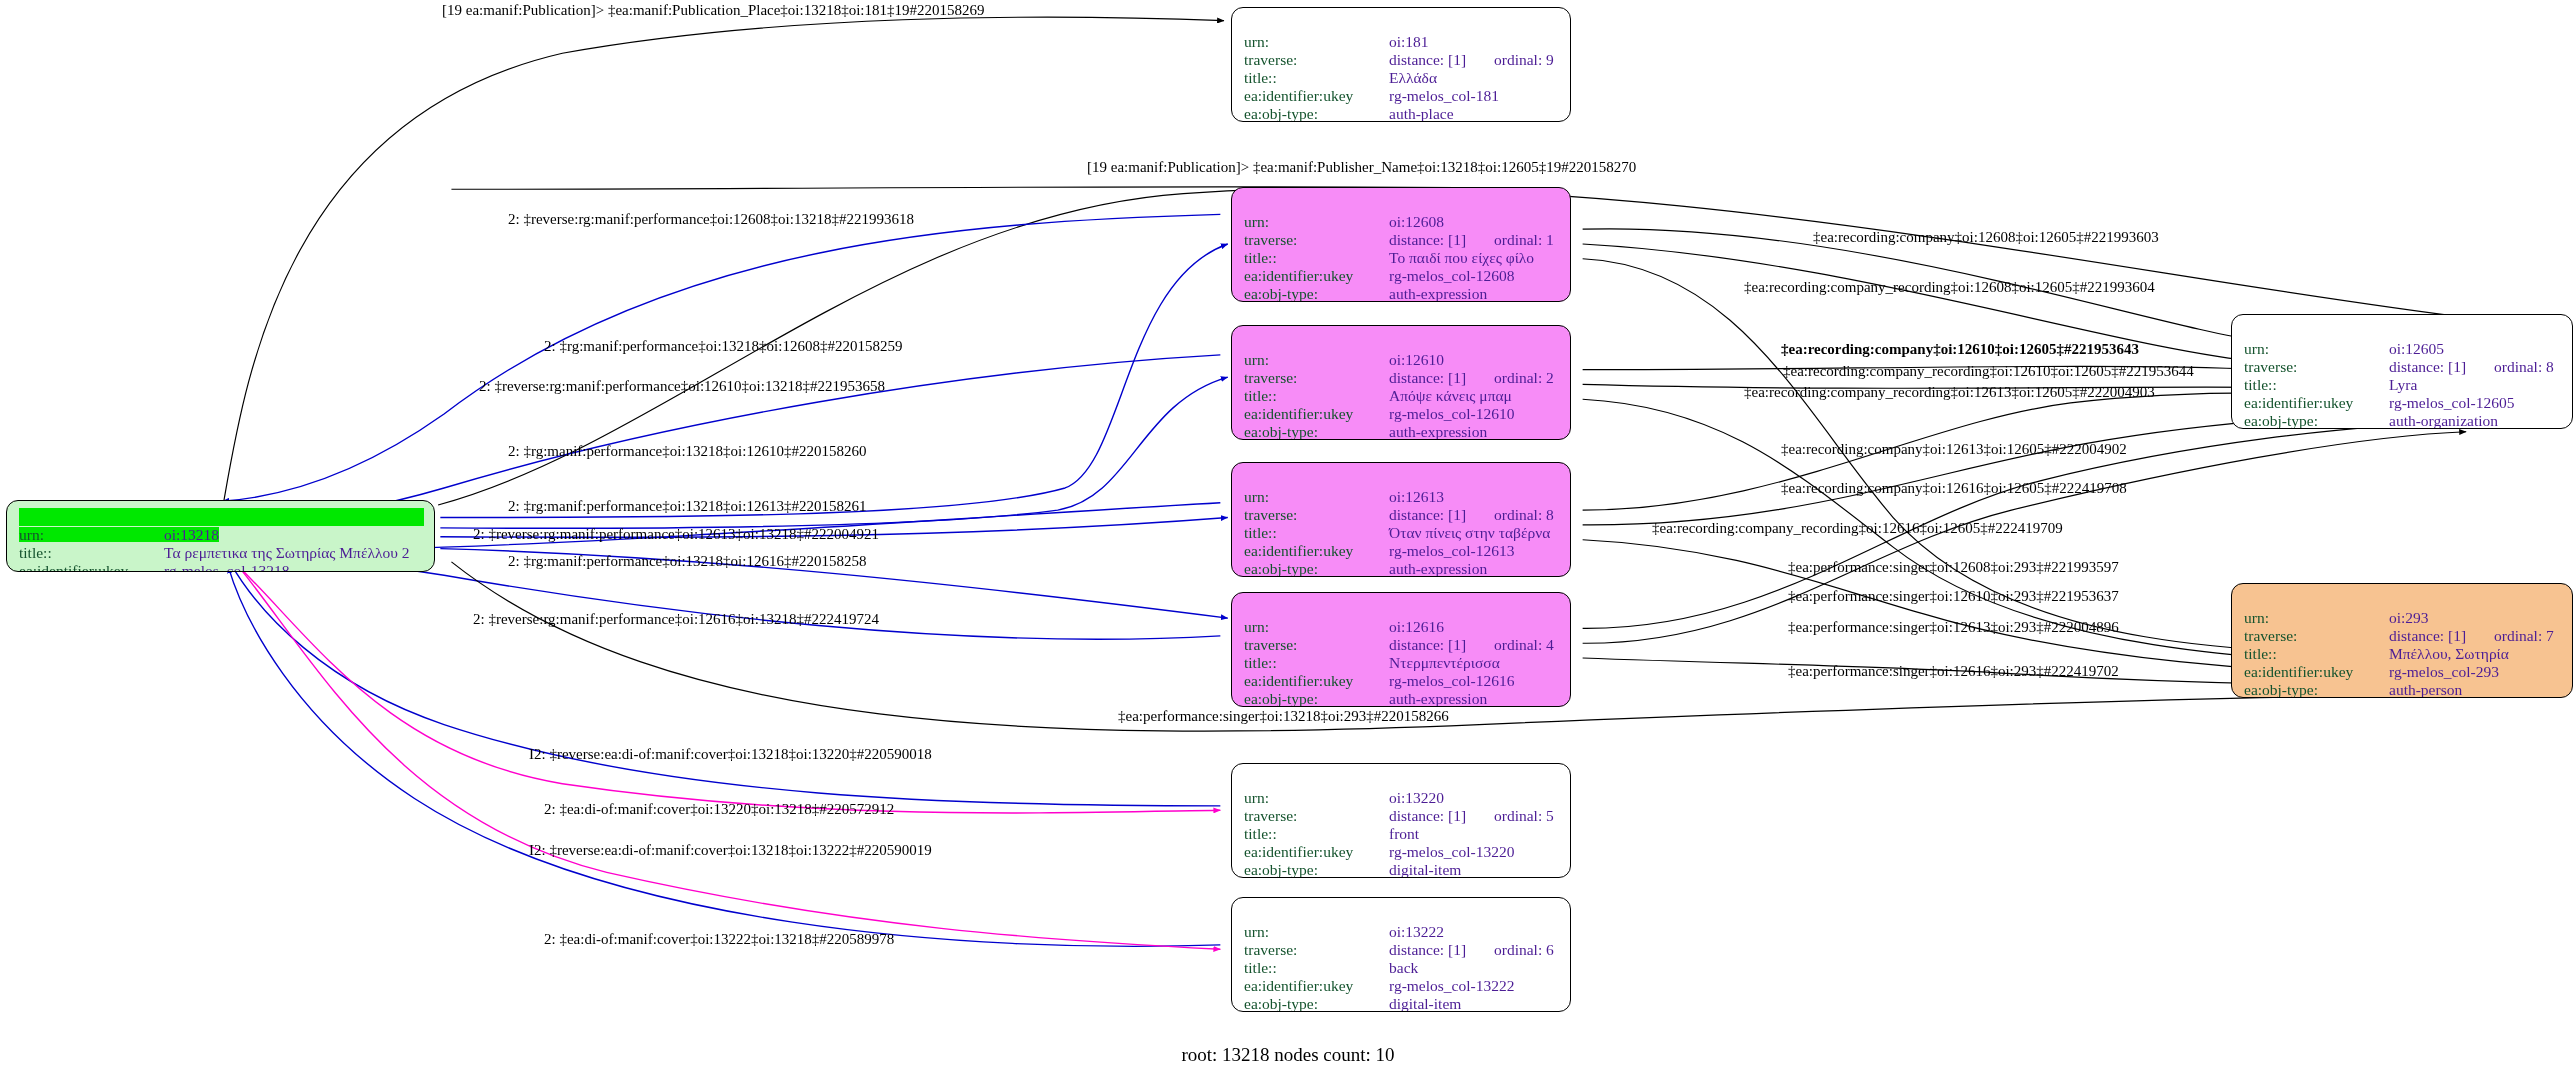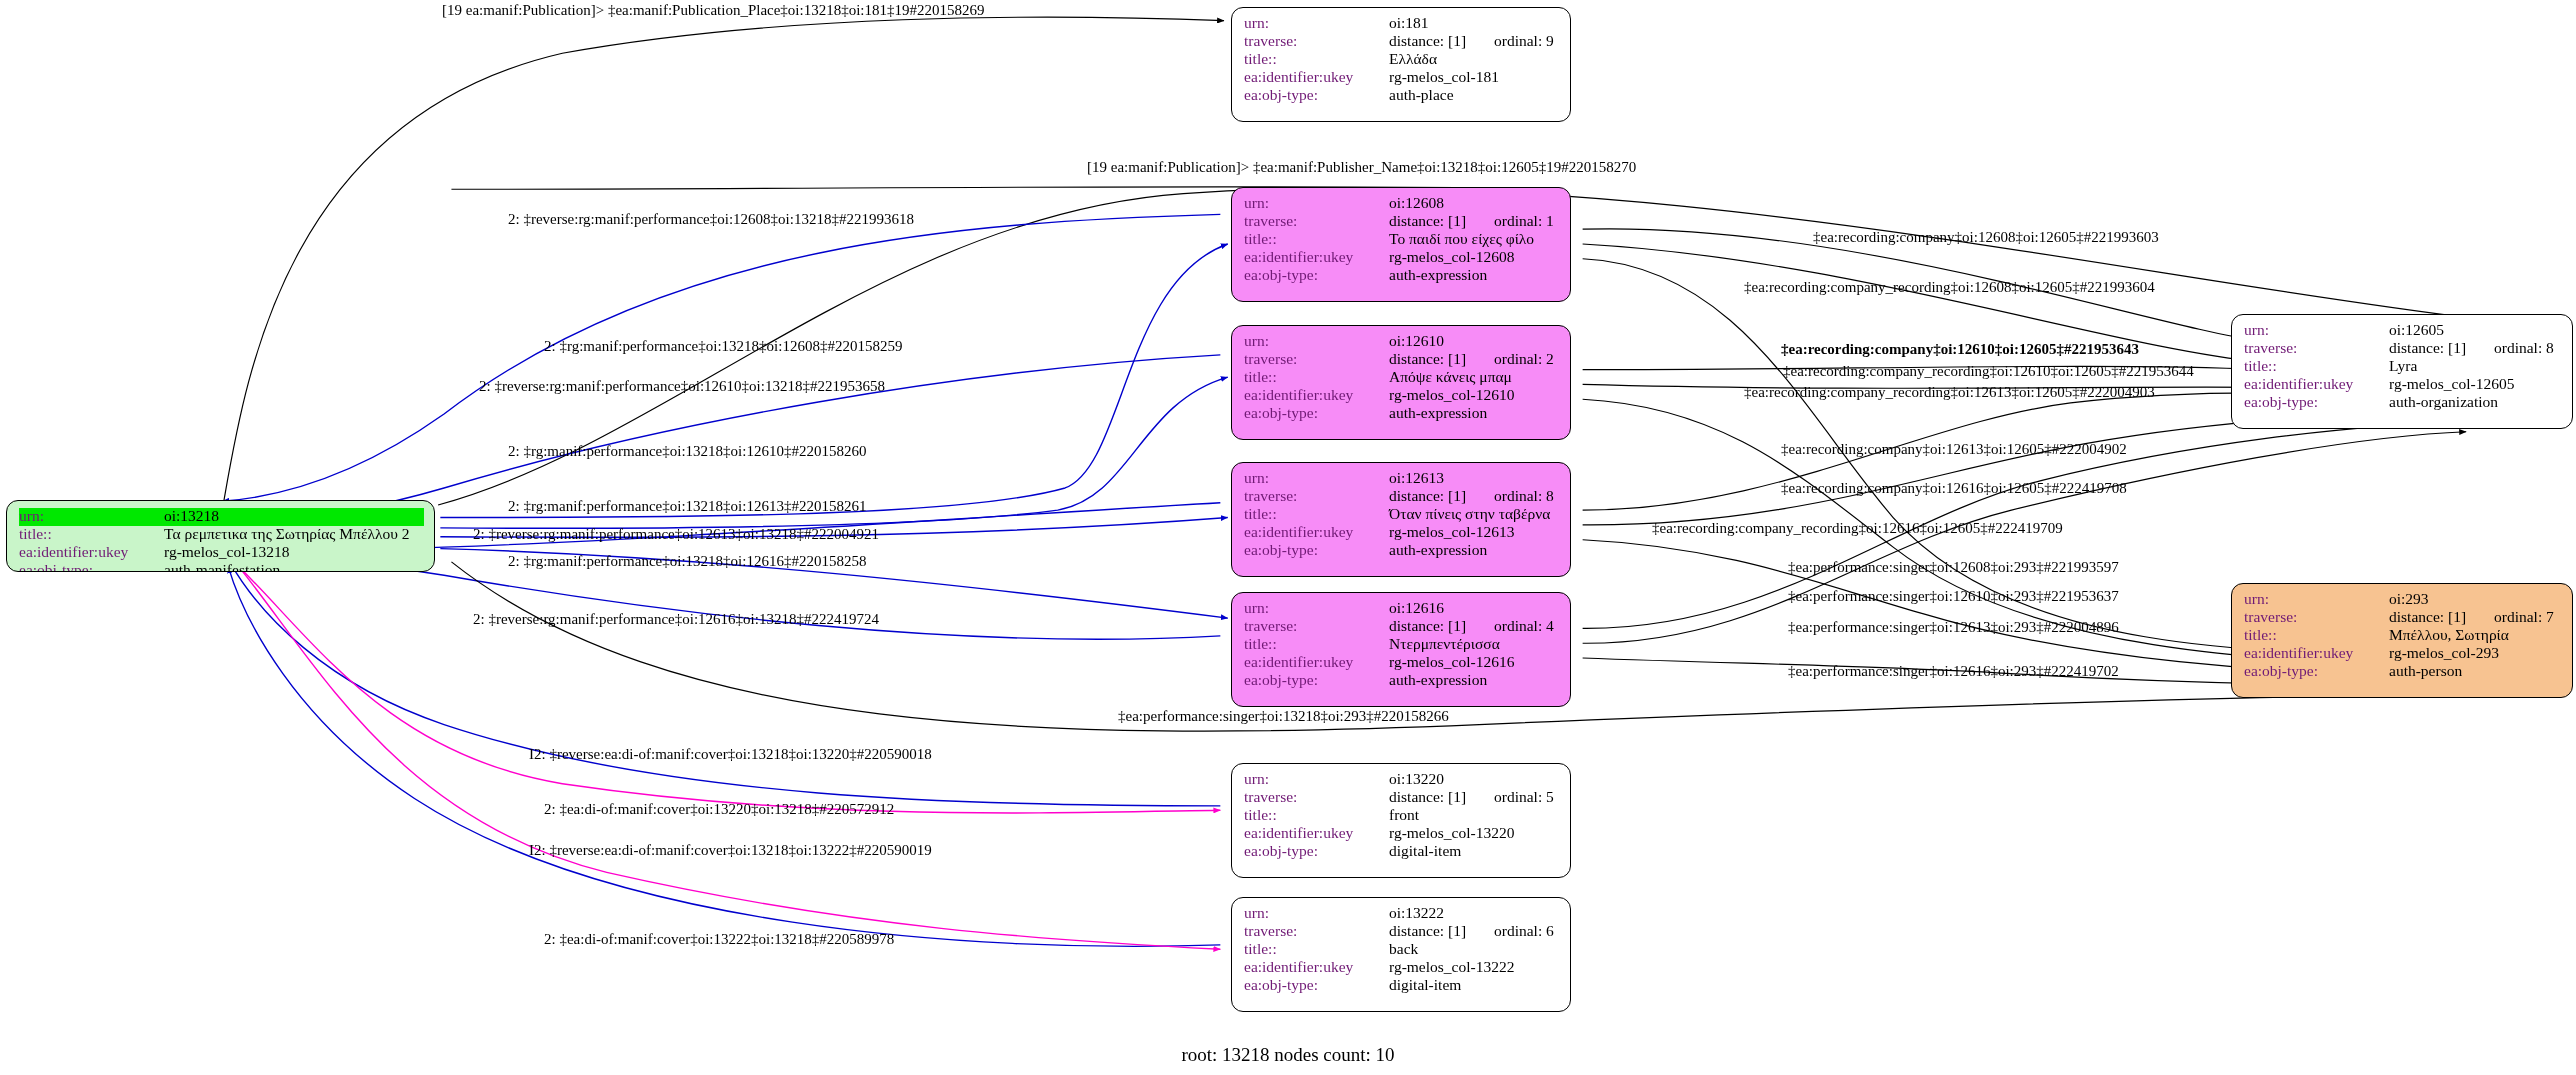--- a/index.html
+++ b/index.html
@@ -23,24 +23,24 @@
   }
   .node .row{
     display:flex;
     align-items:baseline;
     line-height:1.0;
     height:18px;
     white-space:nowrap;
   }
   .node .k{
     width:145px;flex:0 0 145px;
-    font-size:15.5px;color:#701a75;
+    font-size:15.5px;color:#14532d;margin-top:19px;
   }
   .node .v{
-    font-size:15.5px;color:#000000;
+    font-size:15.5px;color:#4c1d95;
   }
   .node .v .dist{display:inline-block;width:105px;}
 
   
   .n-root{background:#c9f5c9;border-color:#000;}
   .n-root .hl{background:#00e800;display:flex;align-items:baseline;}
   .n-root .hl .k,.n-root .hl .v{background:#00e800;}
 
   .n-expr{background:#f78cf7;}
   .n-person{background:#f7c391;}

